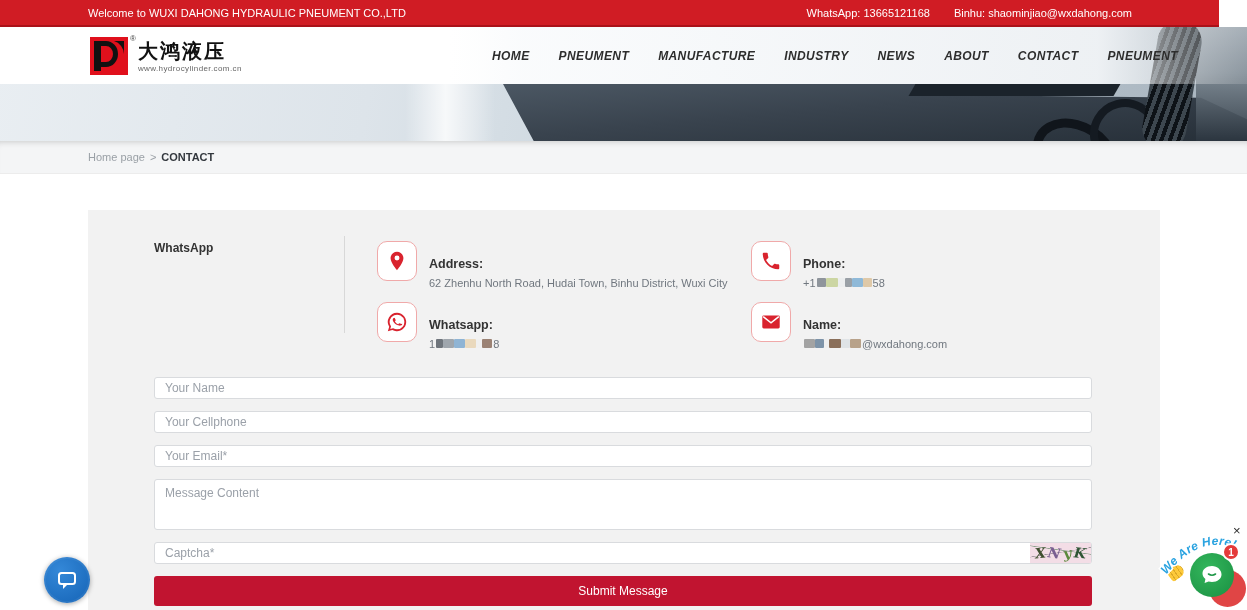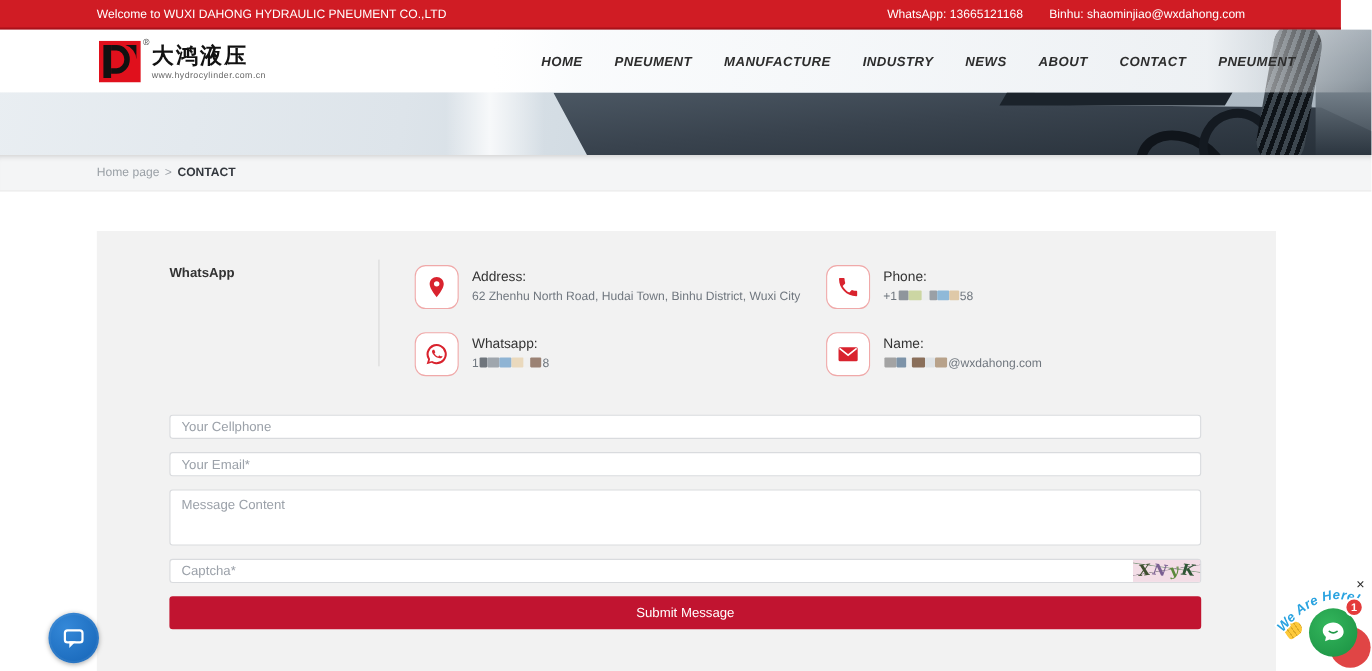--- a/index.html
+++ b/index.html
@@ -62,21 +62,21 @@
   .vdiv { position:absolute; left:256px; top:26px; width:1px; height:97px; background:#d8d8d8; }
 
   .card { position:absolute; display:flex; gap:12px; }
   .card-0 { left:289px; top:31px; }
   .card-1 { left:663px; top:31px; }
   .card-2 { left:289px; top:92px; }
   .card-3 { left:663px; top:92px; }
   .card-icon { width:40px; height:40px; background:#fff; border:1px solid #f0a9a9; border-radius:10px;
     display:flex; align-items:center; justify-content:center; flex:0 0 auto; }
   .card-icon svg { width:22px; height:22px; display:block; }
-  .card-title { font-size:12.5px; font-weight:normal; color:#333; margin-top:3px; }
+  .card-title { font-size:12.5px; font-weight:bold; color:#333; margin-top:16px; }
   .card-value { font-size:11px; color:#70777f; margin-top:6px; display:flex; align-items:center; gap:1px; white-space:nowrap; }
   .px { display:inline-block; height:9px; border-radius:1px; }
 
   
   .cform { position:absolute; left:66px; top:167px; width:938px; }
   .cform input, .cform textarea { display:block; width:100%; background:#fff;
     border:1px solid #d9dbde; border-radius:3px; font-size:12px; color:#333;
     font-family:"Liberation Sans","DejaVu Sans",sans-serif; padding:0 10px; outline:none; }
   .cform input { height:22px; margin-bottom:12px; }
   .cform textarea { height:51px; padding-top:6px; resize:none; margin-bottom:12px; }
@@ -234,20 +234,21 @@
         <div class="card-title">Name:</div>
         <div class="card-value">
           <span></span>
           <span class="blocks"><i class="px" style="background: rgb(163, 163, 163); width: 11px;"></i><i class="px" style="background: rgb(125, 147, 168); width: 9px;"></i><i class="px" style="background: rgb(239, 239, 239); width: 5px;"></i><i class="px" style="background: rgb(138, 111, 90); width: 12px;"></i><i class="px" style="background: rgb(223, 227, 230); width: 9px;"></i><i class="px" style="background: rgb(184, 162, 138); width: 11px;"></i></span>
           <span>@wxdahong.com</span>
         </div>
       </div>
     </div>
 
     <form class="cform">
+      <input type="text" placeholder="Your Name" style="">
       <input type="text" placeholder="Your Cellphone" style="">
       <input type="text" placeholder="Your Email*" style="">
       <textarea placeholder="Message Content" style=""></textarea>
       <div class="captcha-row">
         <input type="text" placeholder="Captcha*" style="">
         <div class="captcha-img">
             <span style="color: rgb(63, 79, 47); transform: rotate(-6deg);">X</span>
             <span style="color: rgb(122, 95, 146); transform: rotate(8deg);">N</span>
             <span style="color: rgb(92, 138, 60); transform: rotate(-10deg);">y</span>
             <span style="color: rgb(47, 85, 53); transform: rotate(6deg);">K</span>

